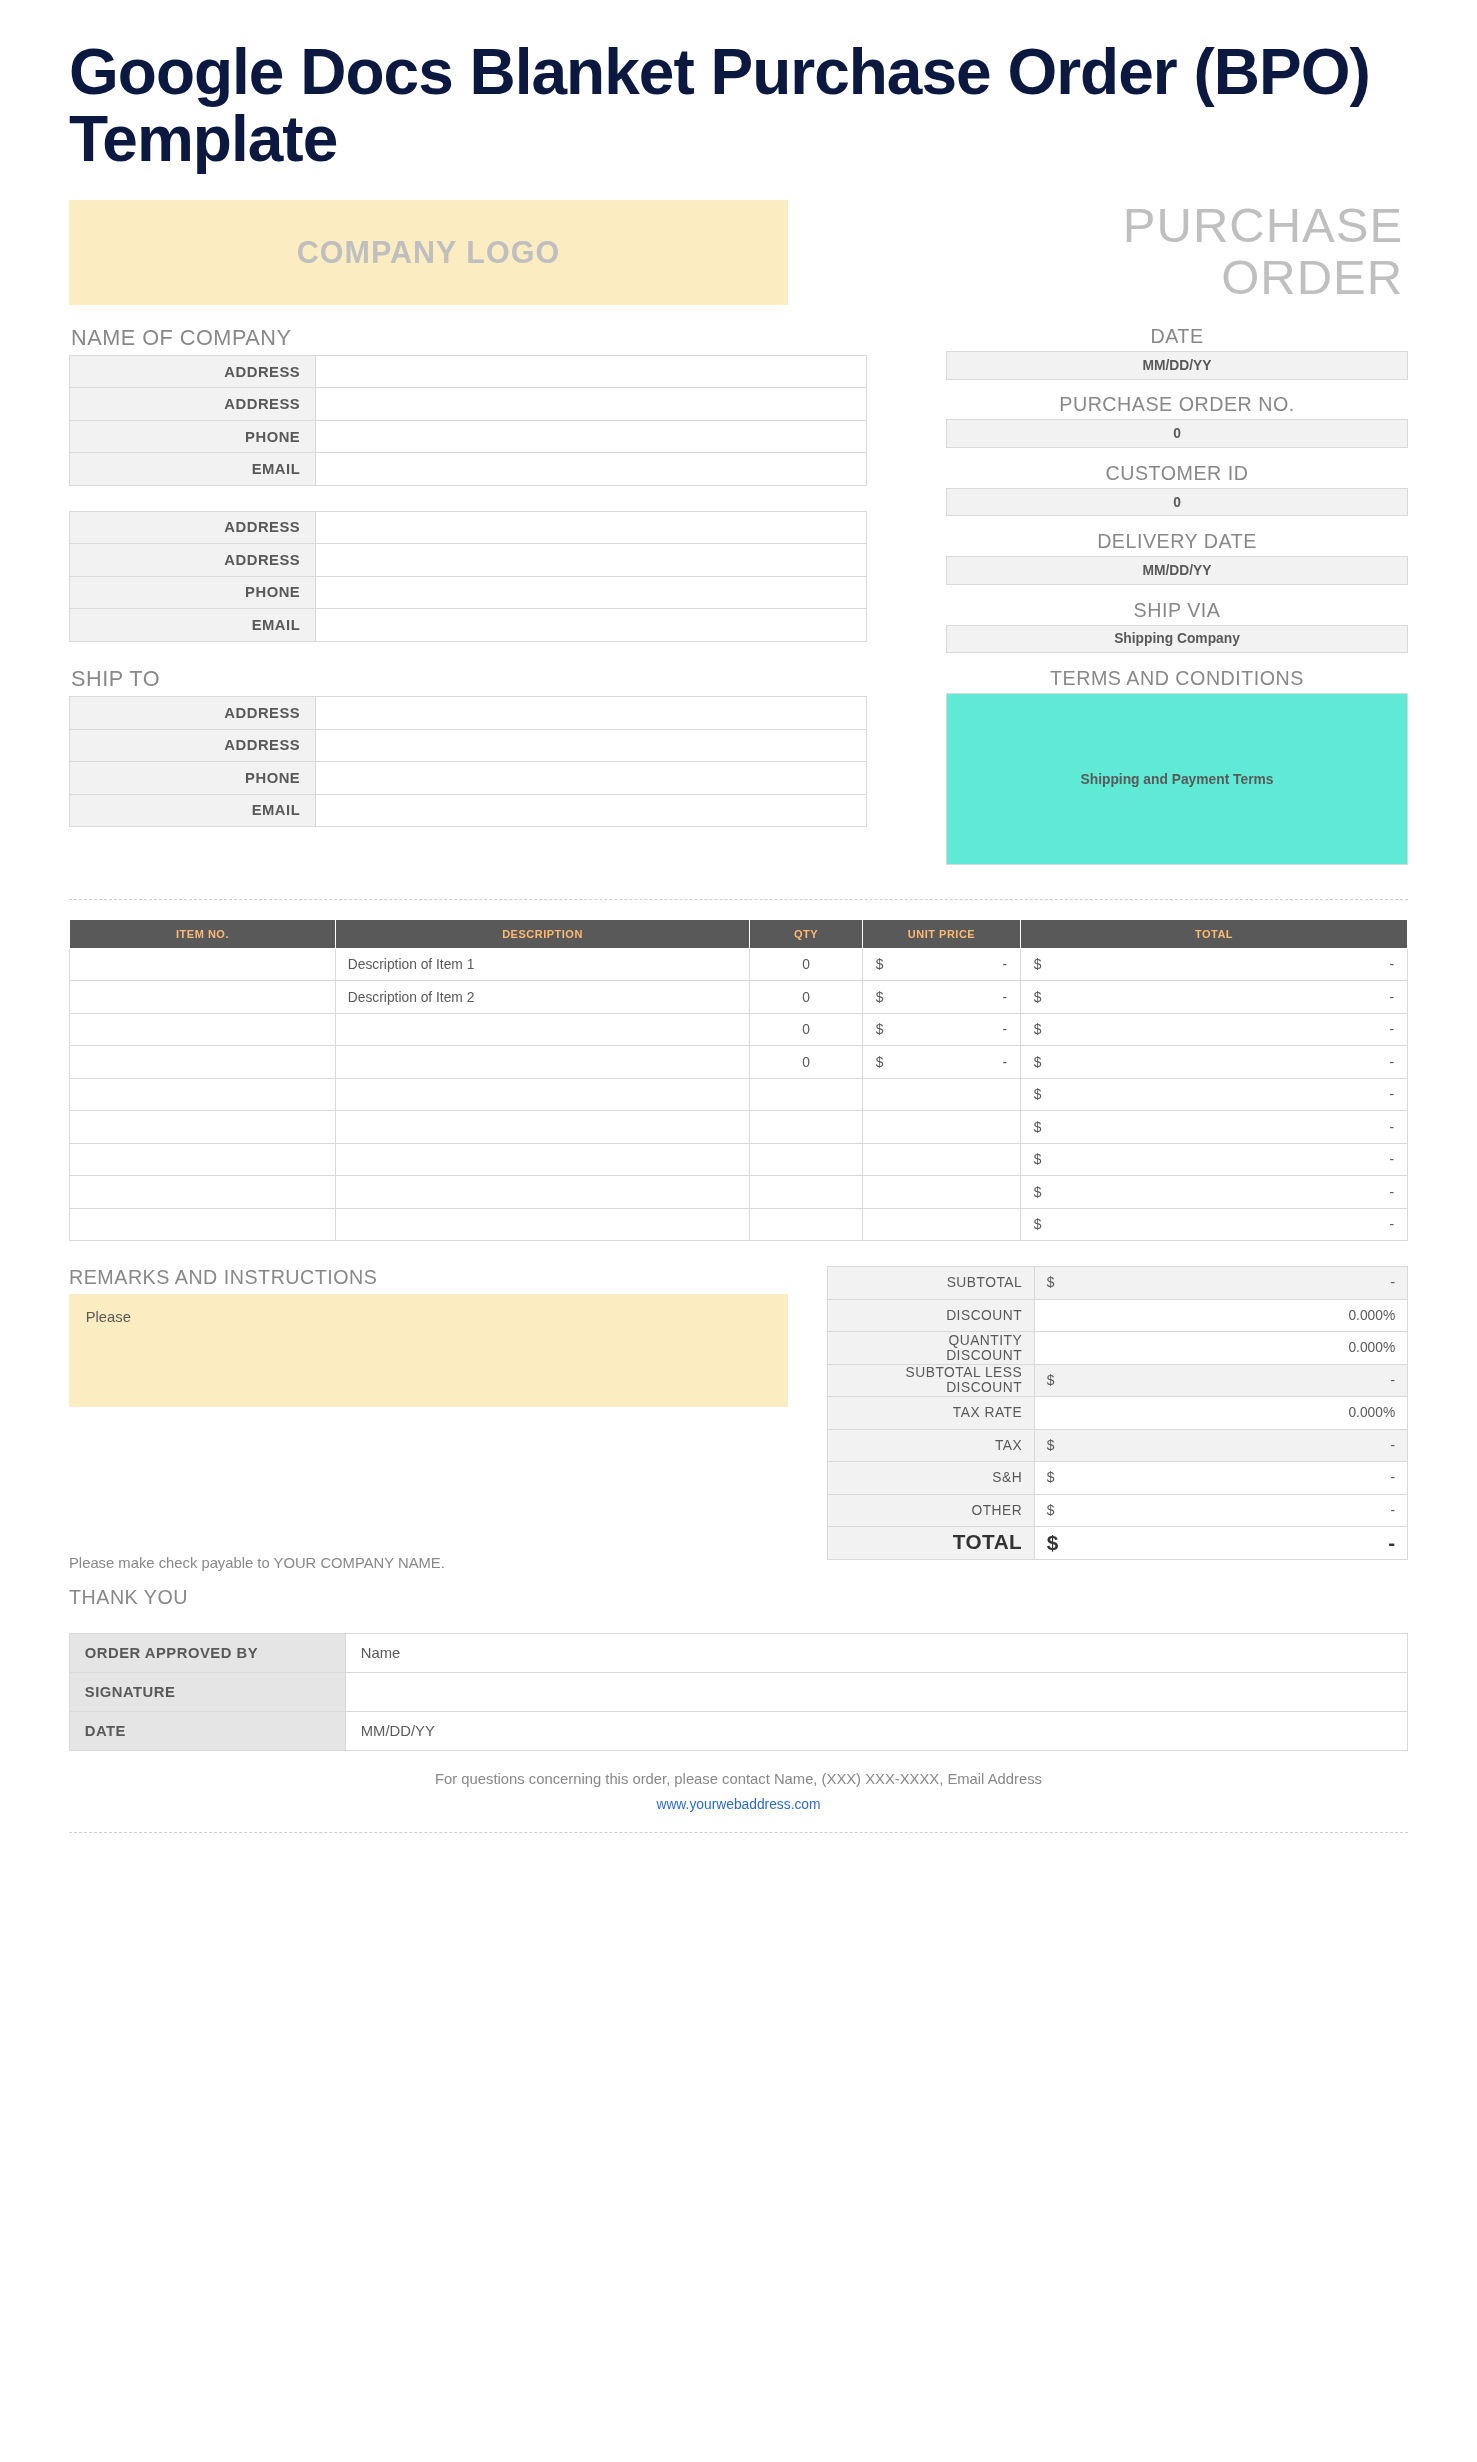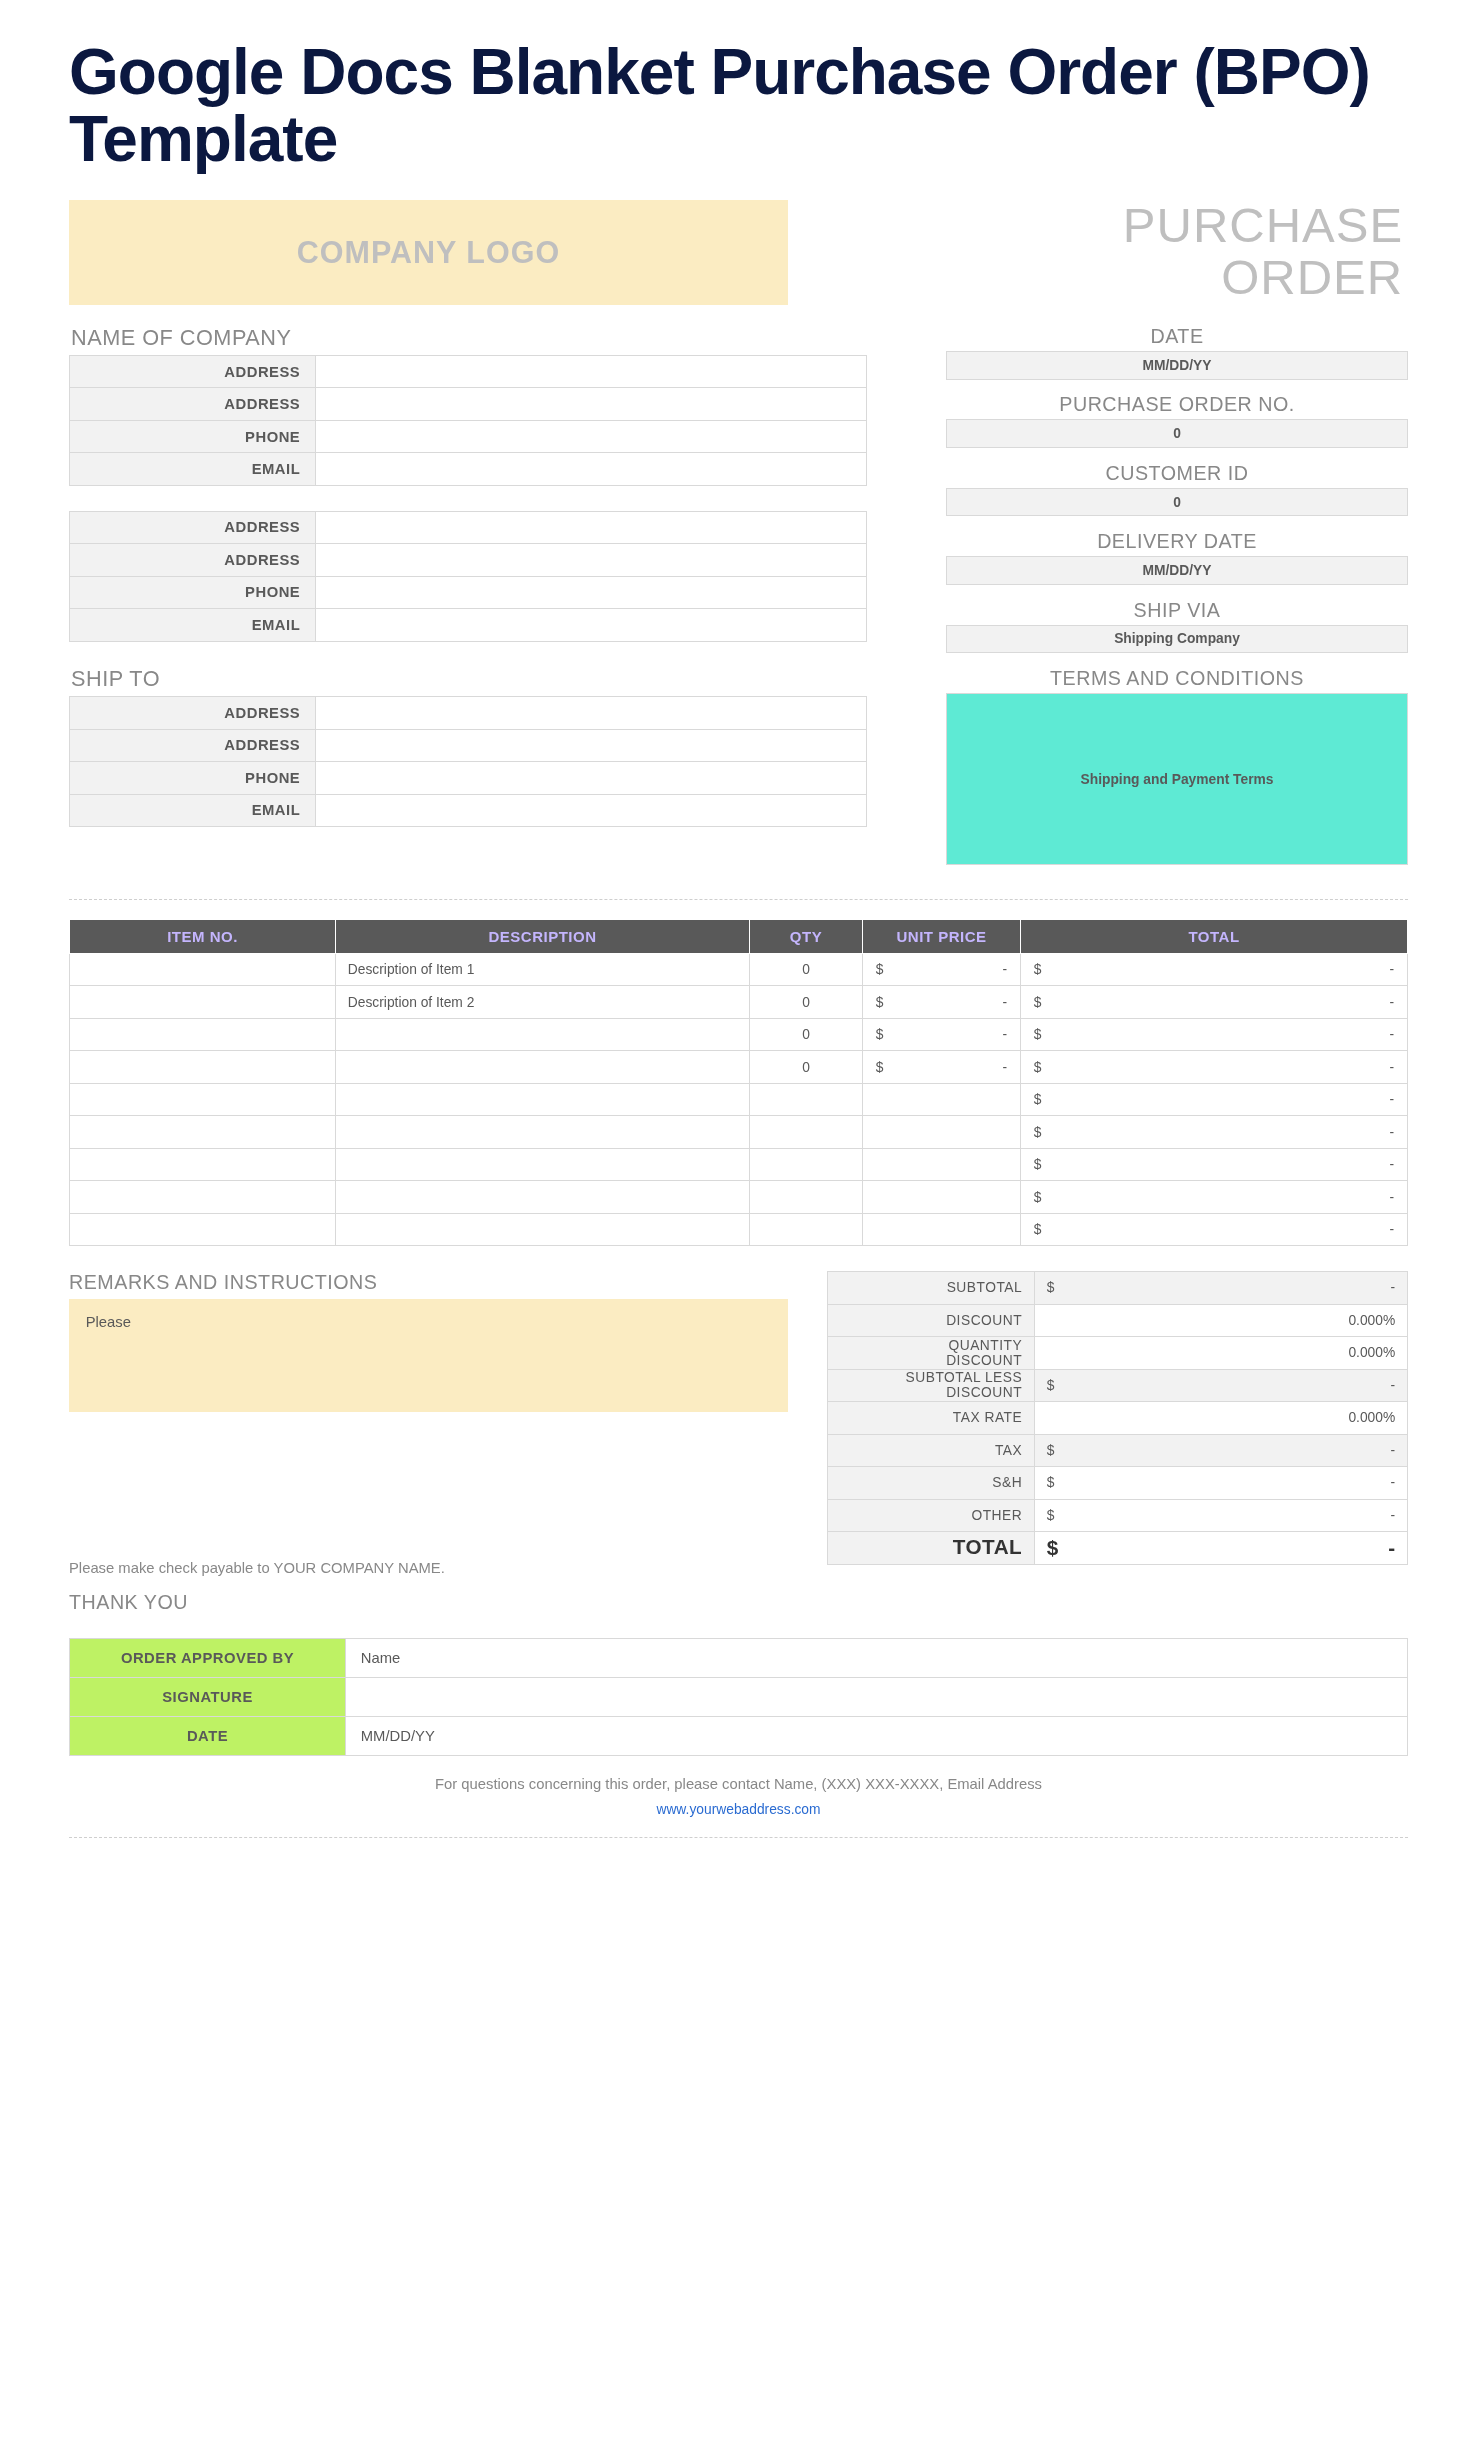--- a/index.html
+++ b/index.html
@@ -113,22 +113,22 @@
     border-top: 1px dashed #cfcfcf;
     margin: 19.7px 0;
   }
 
   .items-table {
     width: 100%;
     border-collapse: collapse;
   }
   .items-table th {
     background: #595959;
-    color: #c4b5fd;
-    font-size: 15px;
+    color: #fdba74;
+    font-size: 11px;
     font-weight: 700;
     letter-spacing: 0.5px;
     padding: 7.9px 4.9px;
     border: 1.5px solid #fff;
     text-align: center;
   }
   .items-table th.col-item { width: 266px; }
   .items-table th.col-desc { width: 414px; }
   .items-table th.col-qty  { width: 113px; }
   .items-table th.col-price{ width: 158px; }
@@ -205,22 +205,22 @@
   }
   .approval-table td {
     border: 0.5px solid #d9d9d9;
     height: 39px;
     font-size: 14.8px;
     padding: 0 14.8px;
     color: #595959;
   }
   .approval-table td.alabel {
     width: 276px;
-    background: #bef264;
-    text-align: center;
+    background: #e5e5e5;
+    text-align: left;
     font-weight: 700;
     letter-spacing: 0.5px;
     margin-top: 12px;
   }
 
   .footer-contact {
     text-align: center;
     font-size: 14.8px;
     color: #888;
     margin-top: 19.7px;

